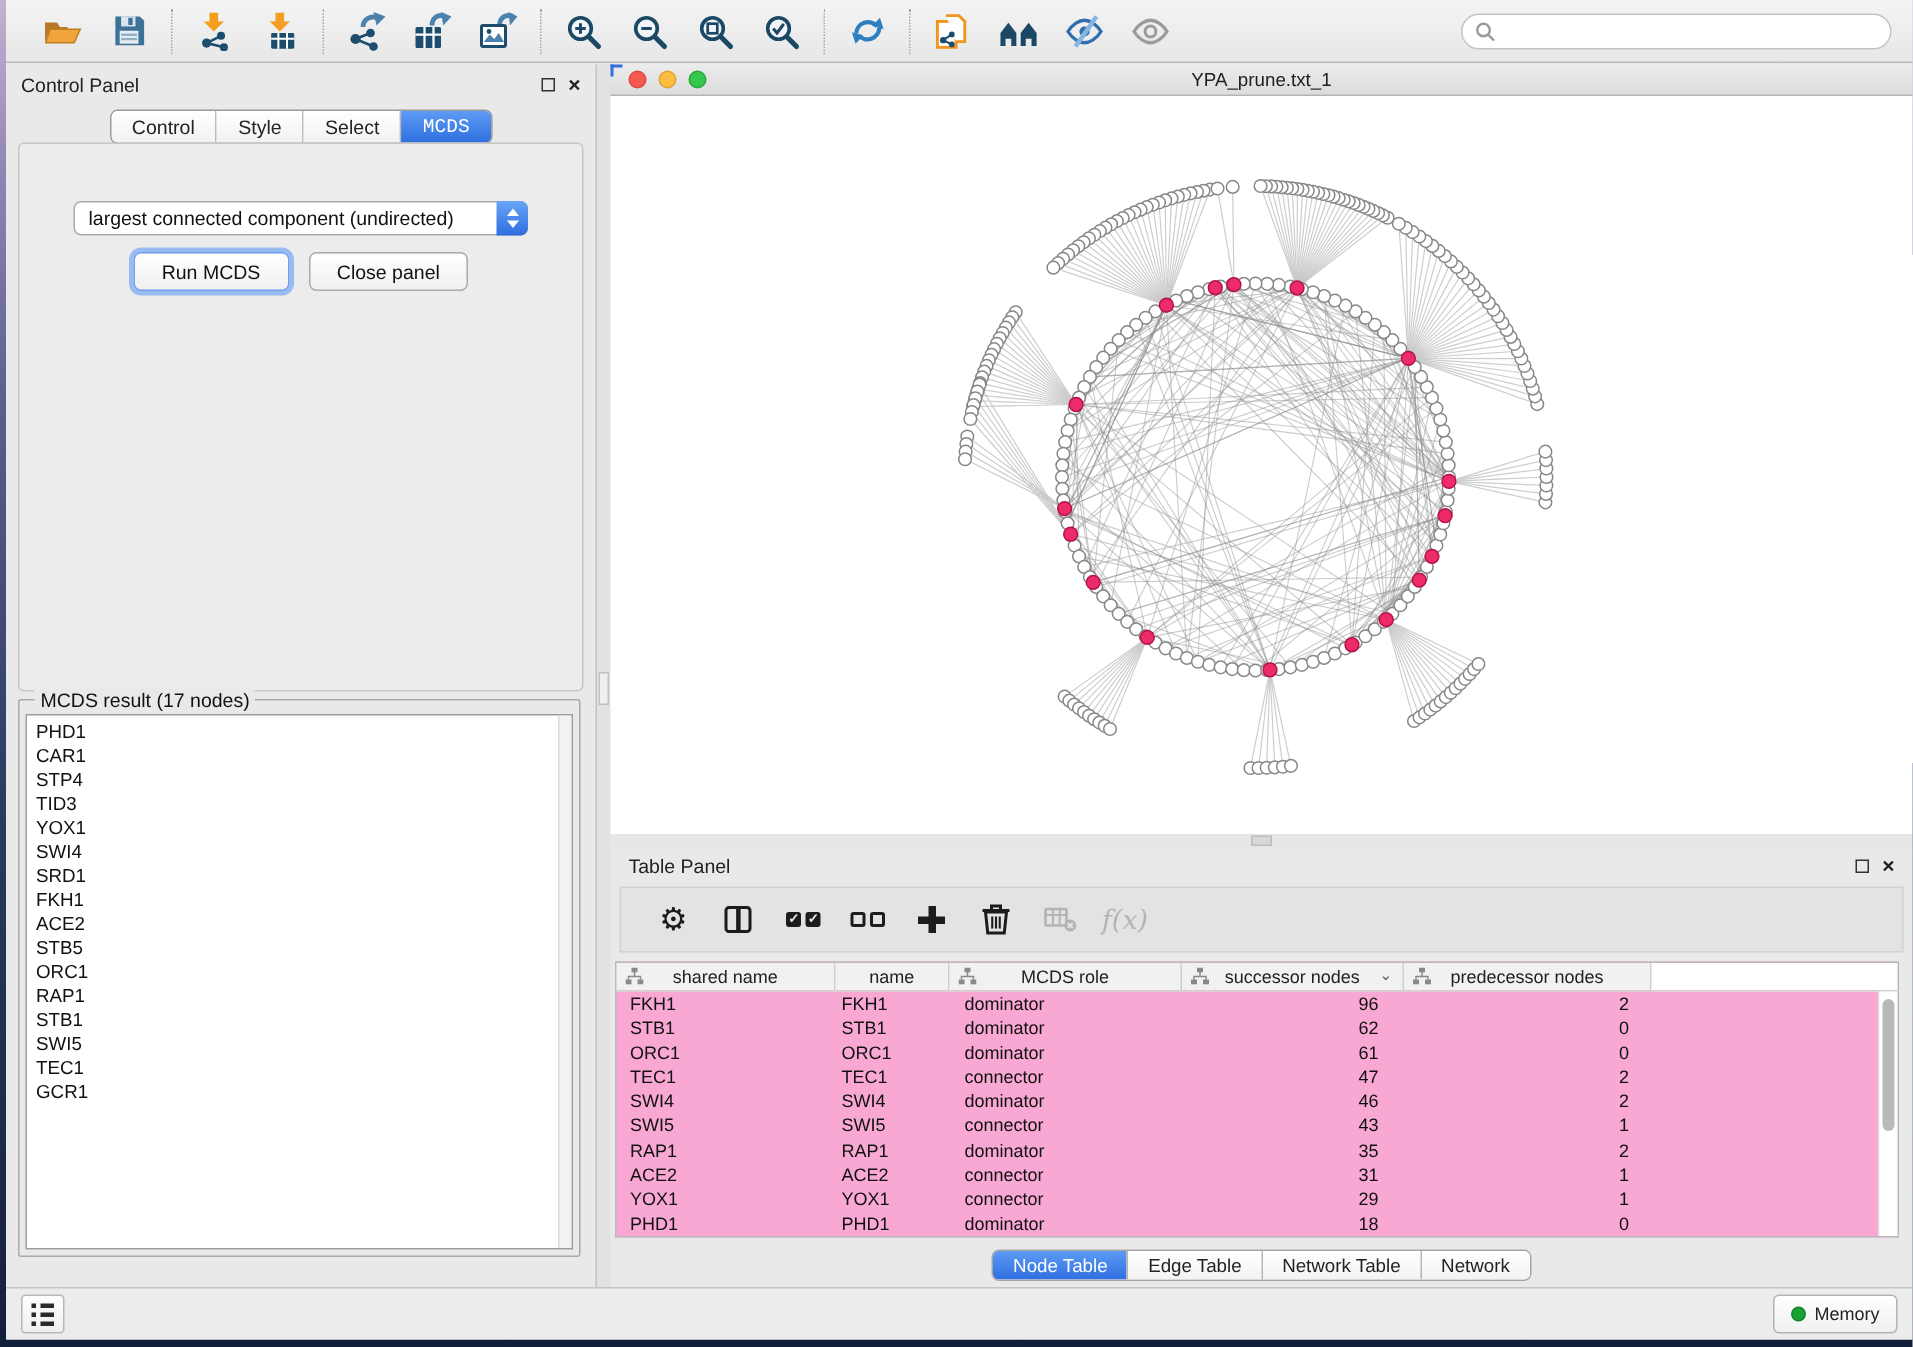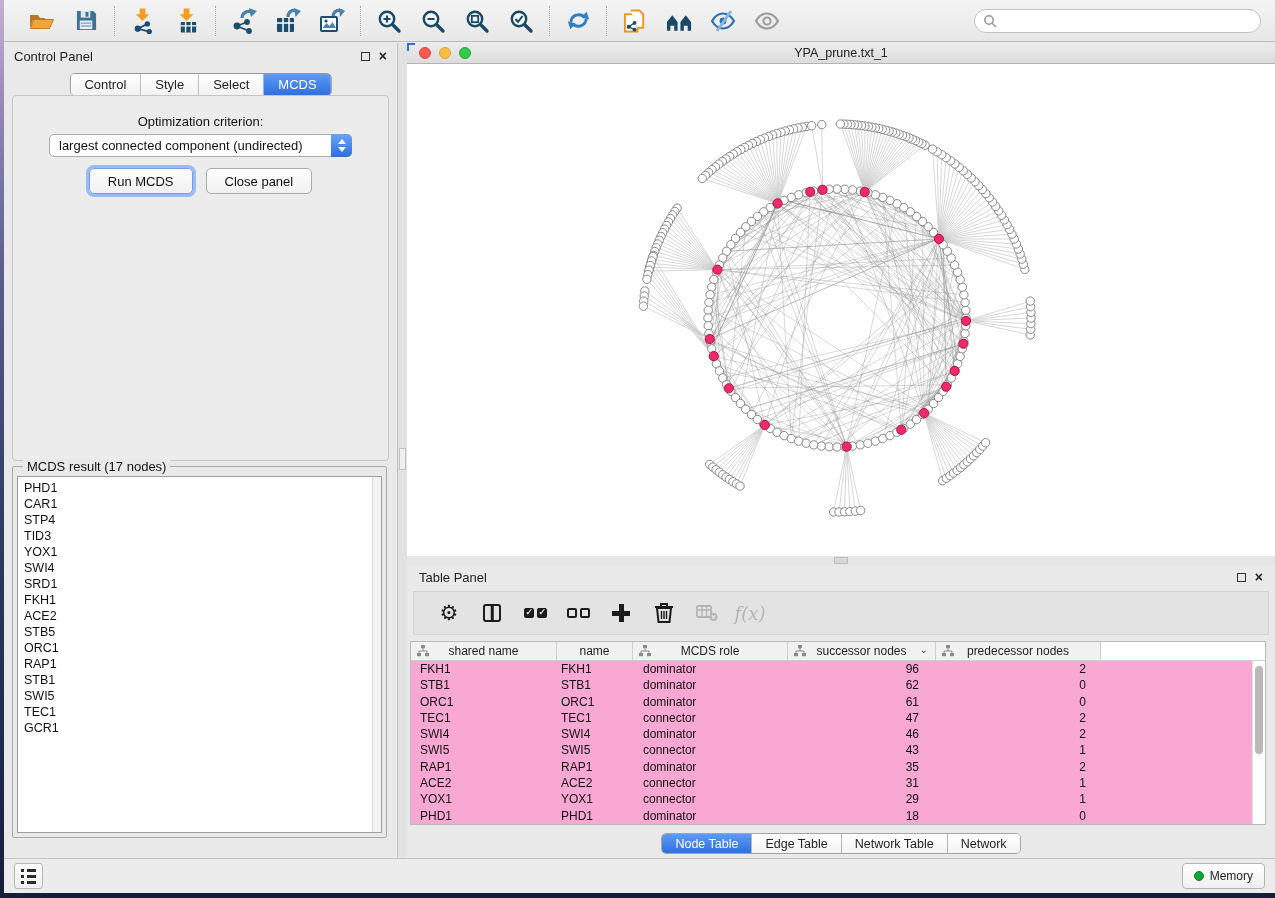--- a/index.html
+++ b/index.html
@@ -31,21 +31,21 @@
     background:#e9e9e9; border-right:1px solid #c2c2c2; }
   .panel-head { position:absolute; left:0; top:0; width:100%; height:26px; display:flex; align-items:center; padding:0 10px; }
   .panel-title { font-size:13px; color:#222; }
   .panel-btns { margin-left:auto; display:flex; gap:9px; align-items:center; }
   .float-box { width:9px; height:9px; border:1.5px solid #333; display:inline-block; }
   .close-x { font-size:14px; font-weight:bold; color:#222; line-height:1; }
 
   .seg-tabs { position:absolute; top:30px; left:50%; transform:translateX(-50%);
     display:flex; height:23px; border:1px solid #9a9a9a; border-radius:5px; overflow:hidden; background:#fff; }
   .seg { padding:0 14px; display:flex; align-items:center; font-size:13px; color:#222; border-right:1px solid #b5b5b5; background:linear-gradient(180deg,#ffffff,#f2f2f2); }
-  .seg:last-child { border-right:none; }
+  .seg:last-child { border-right:none;font-family:Liberation Mono, monospace; }
   .seg.sel { background:linear-gradient(180deg,#5d9bf4,#2f6fe0); color:#fff; }
 
   .tab-content { position:absolute; left:8px; right:8px; top:52px; height:366px;
     background:#ececec; border:1px solid #c6c6c6; border-radius:4px; }
   .opt-label { position:absolute; top:18px; width:100%; text-align:center; font-size:13px; color:#111; }
   .dropdown { position:absolute; left:36px; right:36px; top:38px; height:23px; background:#fff;
     border:1px solid #ababab; border-radius:5px; display:flex; align-items:center; }
   .dd-value { flex:1; padding-left:9px; font-size:13px; color:#111; white-space:nowrap; overflow:hidden; }
   .dd-stepper { width:21px; height:23px; margin-right:-1px; border-radius:0 5px 5px 0;
     background:linear-gradient(180deg,#6aa4f6,#2e6ee0); display:flex; flex-direction:column; align-items:center; justify-content:center; gap:3px; }
@@ -322,21 +322,20 @@
       </div>
 
       <div class="seg-tabs">
         <div class="seg">Control</div>
         <div class="seg">Style</div>
         <div class="seg">Select</div>
         <div class="seg sel">MCDS</div>
       </div>
 
       <div class="tab-content">
-        <div class="opt-label">Optimization criterion:</div>
         <div class="dropdown">
           <span class="dd-value">largest connected component (undirected)</span>
           <span class="dd-stepper">
             <span class="dd-up"></span>
               <span class="dd-down"></span>
           </span>
         </div>
         <div class="btn-row">
           <button class="aq-btn focus">Run MCDS</button>
           <button class="aq-btn">Close panel</button>

